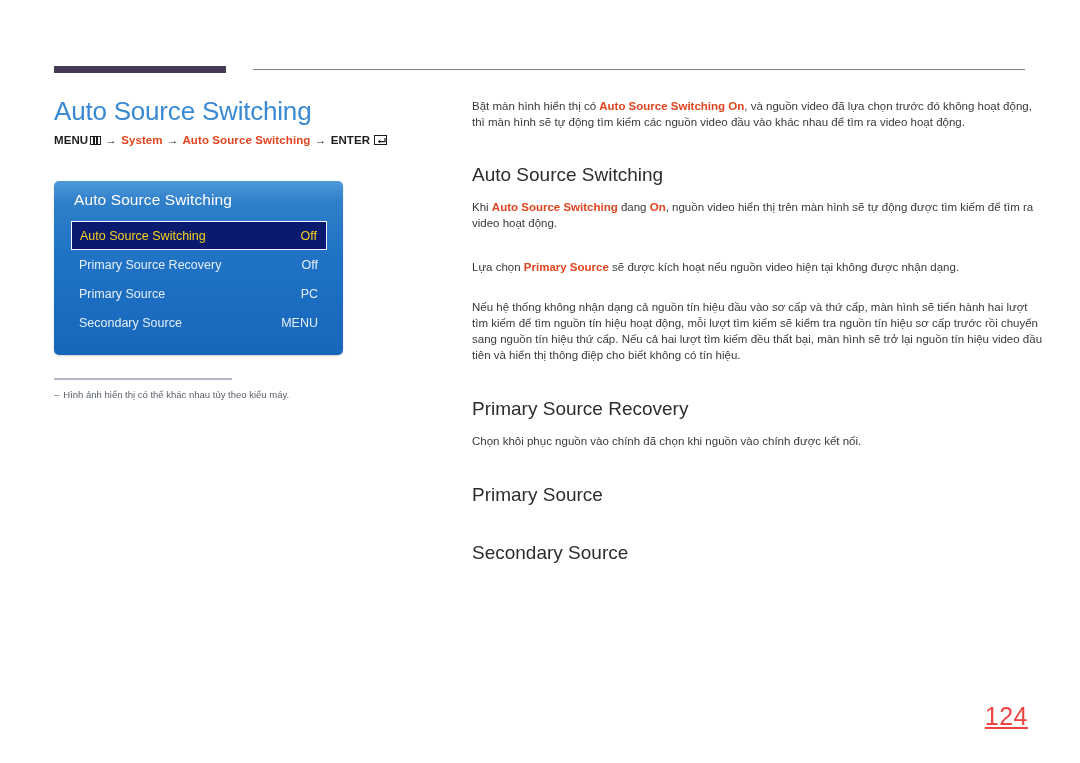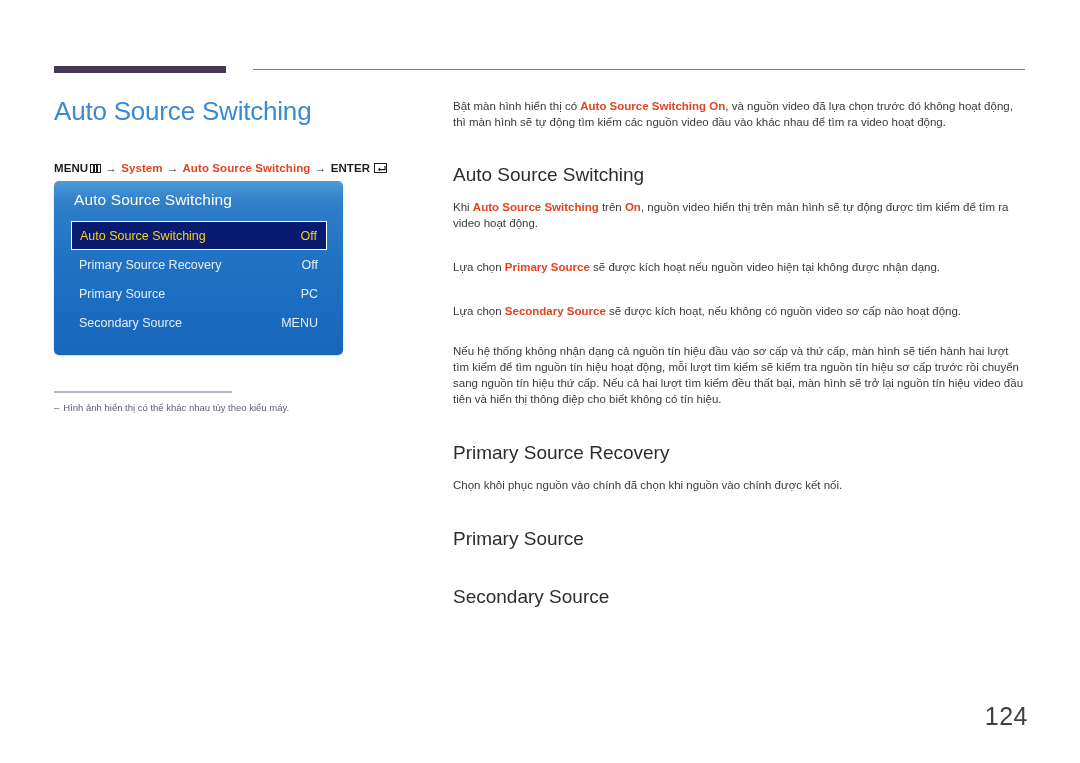--- a/index.html
+++ b/index.html
@@ -48,21 +48,21 @@
   }
   #page-title {
     font-size: 26px;
     font-weight: 400;
     color: #3a8ad3;
     letter-spacing: -0.2px;
     margin: 0;
     line-height: 30px;
   }
   #breadcrumb {
-    margin-top: 36px;
+    margin-top: 8px;
     font-size: 11.5px;
     font-weight: bold;
     color: #1d1d1d;
     white-space: nowrap;
     letter-spacing: 0.1px;
   }
   #breadcrumb .bc-orange { color: #e0451f; }
   #breadcrumb .bc-arrow {
     color: #1d1d1d;
     font-weight: normal;
@@ -142,40 +142,40 @@
     color: #f5d11a;
   }
   .osd-row.selected .osd-value { color: #f5d11a; }
   .osd-label { white-space: nowrap; }
   .osd-value { white-space: nowrap; color: #e4eef8; }
 
   
   #footnote-block {
     position: absolute;
     left: 54px;
-    top: 391px;
+    top: 378px;
     width: 320px;
   }
   #footnote-divider {
     width: 178px;
     height: 1.5px;
     background: #b4b5c8;
   }
   #footnote-text {
     margin-top: 9px;
     font-size: 9.5px;
     color: #5a5f70;
     white-space: nowrap;
   }
   #footnote-text .dash { margin-right: 4px; }
 
   
   #right-column {
     position: absolute;
-    left: 453px;
+    left: 472px;
     top: 98px;
     width: 572px;
   }
   .rc-intro {
     font-size: 11.5px;
     line-height: 16px;
     color: #3a3a3a;
     margin: 0 0 0 0;
   }
   .rc-heading {
@@ -197,22 +197,23 @@
   .sp-p-big { margin-top: 24px; }
   .sp-h { margin-top: 34px; }
   .kw { color: #e0451f; font-weight: bold; }
 
   
   #page-number {
     position: absolute;
     right: 52px;
     bottom: 32px;
     font-size: 25px;
-    color: #404040;
+    color: #ef4444;
     letter-spacing: 0.5px;
+    text-decoration: underline;
   }
 </style>
 </head>
 <body>
 
 <div id="header-rules">
   <div class="rule-thick"></div>
   <div class="rule-thin"></div>
 </div>
 
@@ -265,25 +266,24 @@
     <span class="dash">–</span><span>Hình ảnh hiển thị có thể khác nhau tùy theo kiểu máy.</span>
   </div>
 </div>
 
 <div id="right-column">
 
   <p class="rc-intro"><span>Bật màn hình hiển thị có </span><span class="kw">Auto Source Switching On</span><span>, và nguồn video đã lựa chọn trước đó không hoạt động, thì màn hình sẽ tự động tìm kiếm các nguồn video đầu vào khác nhau để tìm ra video hoạt động.</span></p>
 
   <h2 class="rc-heading sp-h-top">Auto Source Switching</h2>
 
-  <p class="rc-para sp-p-after-h"><span>Khi </span><span class="kw">Auto Source Switching</span><span> trên </span><span class="kw">On</span><span>, nguồn video hiển thị trên màn hình sẽ tự động được tìm kiếm để tìm ra video hoạt động.</span></p>
+  <p class="rc-para sp-p-after-h"><span>Khi </span><span class="kw">Auto Source Switching</span><span> đang </span><span class="kw">On</span><span>, nguồn video hiển thị trên màn hình sẽ tự động được tìm kiếm để tìm ra video hoạt động.</span></p>
 
   <p class="rc-para sp-p"><span>Lựa chọn </span><span class="kw">Primary Source</span><span> sẽ được kích hoạt nếu nguồn video hiện tại không được nhận dạng.</span></p>
 
-  <p class="rc-para sp-p"><span>Lựa chọn </span><span class="kw">Secondary Source</span><span> sẽ được kích hoạt, nếu không có nguồn video sơ cấp nào hoạt động.</span></p>
 
   <p class="rc-para sp-p-big">Nếu hệ thống không nhận dạng cả nguồn tín hiệu đầu vào sơ cấp và thứ cấp, màn hình sẽ tiến hành hai lượt tìm kiếm để tìm nguồn tín hiệu hoạt động, mỗi lượt tìm kiếm sẽ kiểm tra nguồn tín hiệu sơ cấp trước rồi chuyển sang nguồn tín hiệu thứ cấp. Nếu cả hai lượt tìm kiếm đều thất bại, màn hình sẽ trở lại nguồn tín hiệu video đầu tiên và hiển thị thông điệp cho biết không có tín hiệu.</p>
 
   <h2 class="rc-heading sp-h">Primary Source Recovery</h2>
   <p class="rc-para sp-p-after-h">Chọn khôi phục nguồn vào chính đã chọn khi nguồn vào chính được kết nối.</p>
 
   <h2 class="rc-heading sp-h">Primary Source</h2>
 
   <h2 class="rc-heading sp-h">Secondary Source</h2>
 

